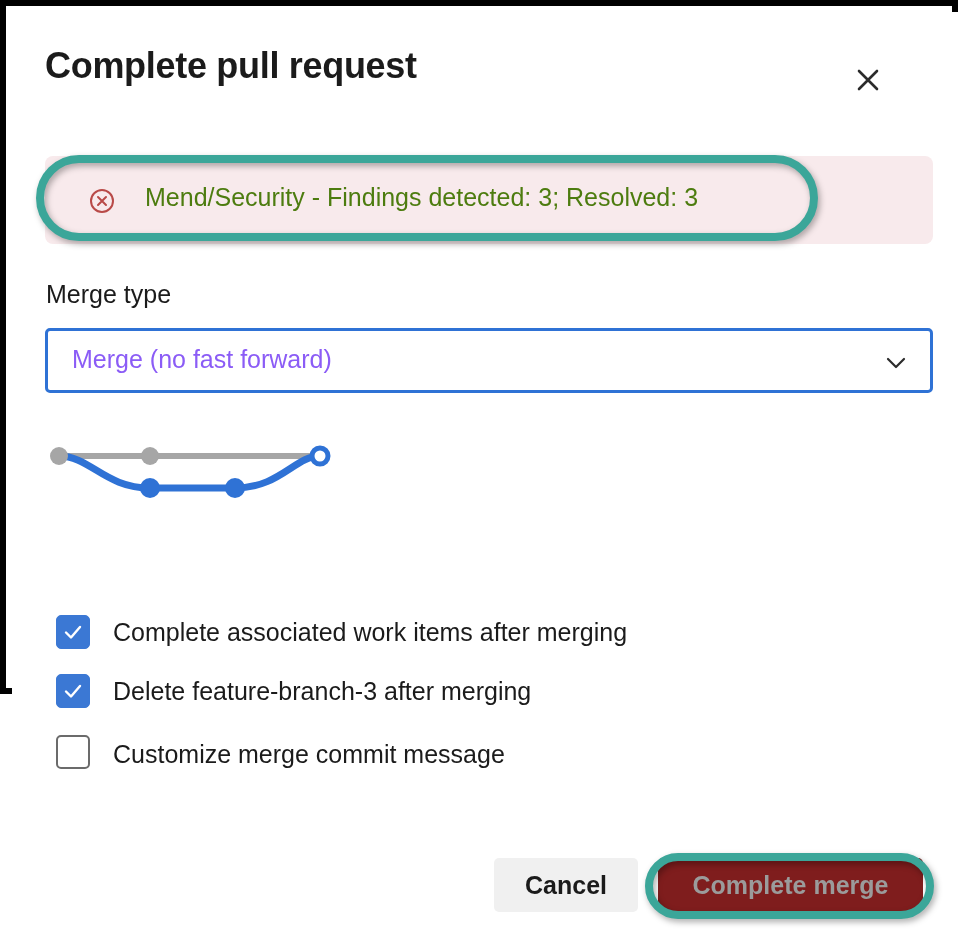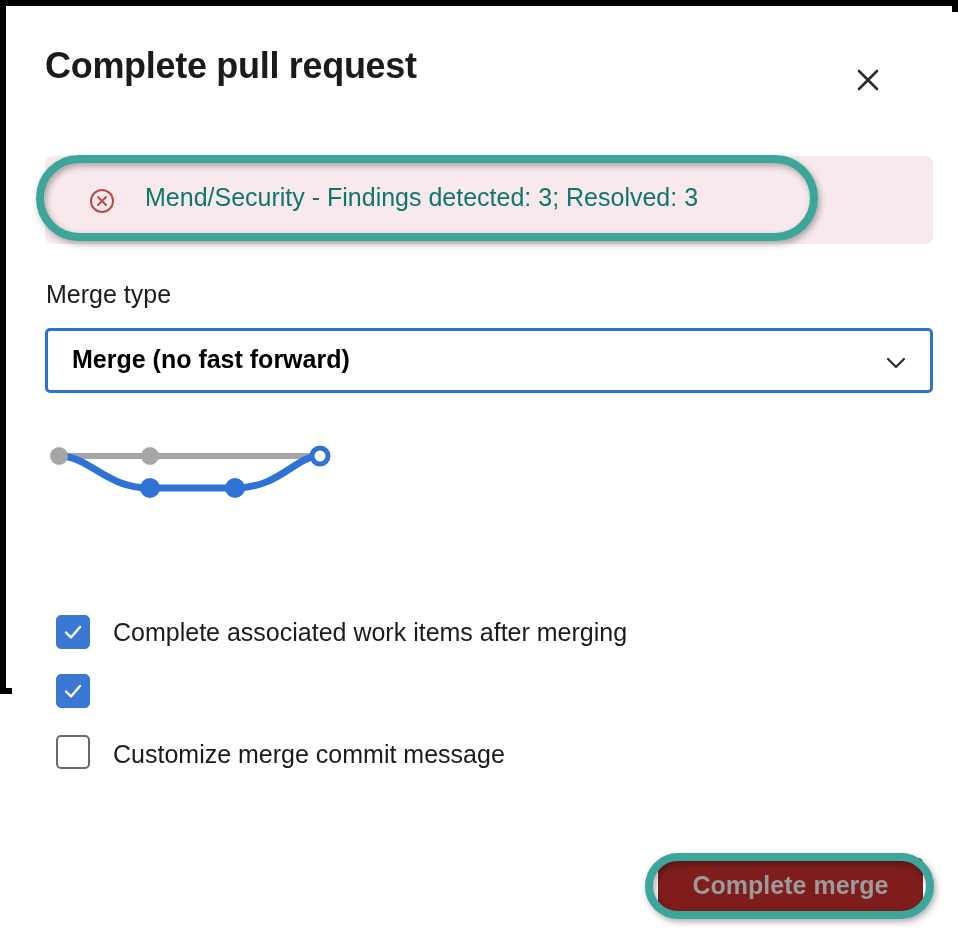--- a/index.html
+++ b/index.html
@@ -73,21 +73,21 @@
     left: 44px;
     top: 32px;
     width: 26px;
     height: 26px;
   }
   .banner-text {
     position: absolute;
     left: 100px;
     top: 27px;
     font-size: 25px;
-    color: #0f766e;
+    color: #4d7c0f;
     white-space: nowrap;
   }
 
   
   .annot-oval {
     position: absolute;
     border: 8px solid #3ba699;
     border-radius: 999px;
     box-sizing: border-box;
     filter: drop-shadow(2px 3px 3px rgba(0,0,0,0.32));
@@ -124,23 +124,22 @@
     border: 3px solid #2f72d5;
     border-radius: 5px;
     box-sizing: border-box;
     cursor: pointer;
   }
   .select-value {
     position: absolute;
     left: 24px;
     top: 14px;
     font-size: 25px;
-    color: #000000;
-    white-space: nowrap;
-    font-weight: bold;
+    color: #8b5cf6;
+    white-space: nowrap;
   }
   .select-chevron {
     position: absolute;
     right: 22px;
     top: 20px;
     width: 24px;
     height: 24px;
   }
 
   
@@ -293,25 +292,27 @@
       </span>
       <span class="checkbox-label">Complete associated work items after merging</span>
     </div>
 
     <div class="checkbox-row cb-1">
       <span class="checkbox checked">
         <svg width="22" height="22" viewBox="0 0 22 22">
           <path d="M4 11.5 L9 16.5 L18 6" fill="none" stroke="#ffffff" stroke-width="2.4" stroke-linecap="round" stroke-linejoin="round"></path>
         </svg>
       </span>
+      <span class="checkbox-label">Delete feature-branch-3 after merging</span>
     </div>
 
     <div class="checkbox-row cb-2">
       <span class="checkbox unchecked"></span>
       <span class="checkbox-label">Customize merge commit message</span>
     </div>
 
+    <div class="btn btn-cancel">Cancel</div>
     <div class="btn btn-merge">Complete merge</div>
 
     <div class="annot-oval annot-merge-btn"></div>
 
   </div>
 </div>
 
 </body></html>

